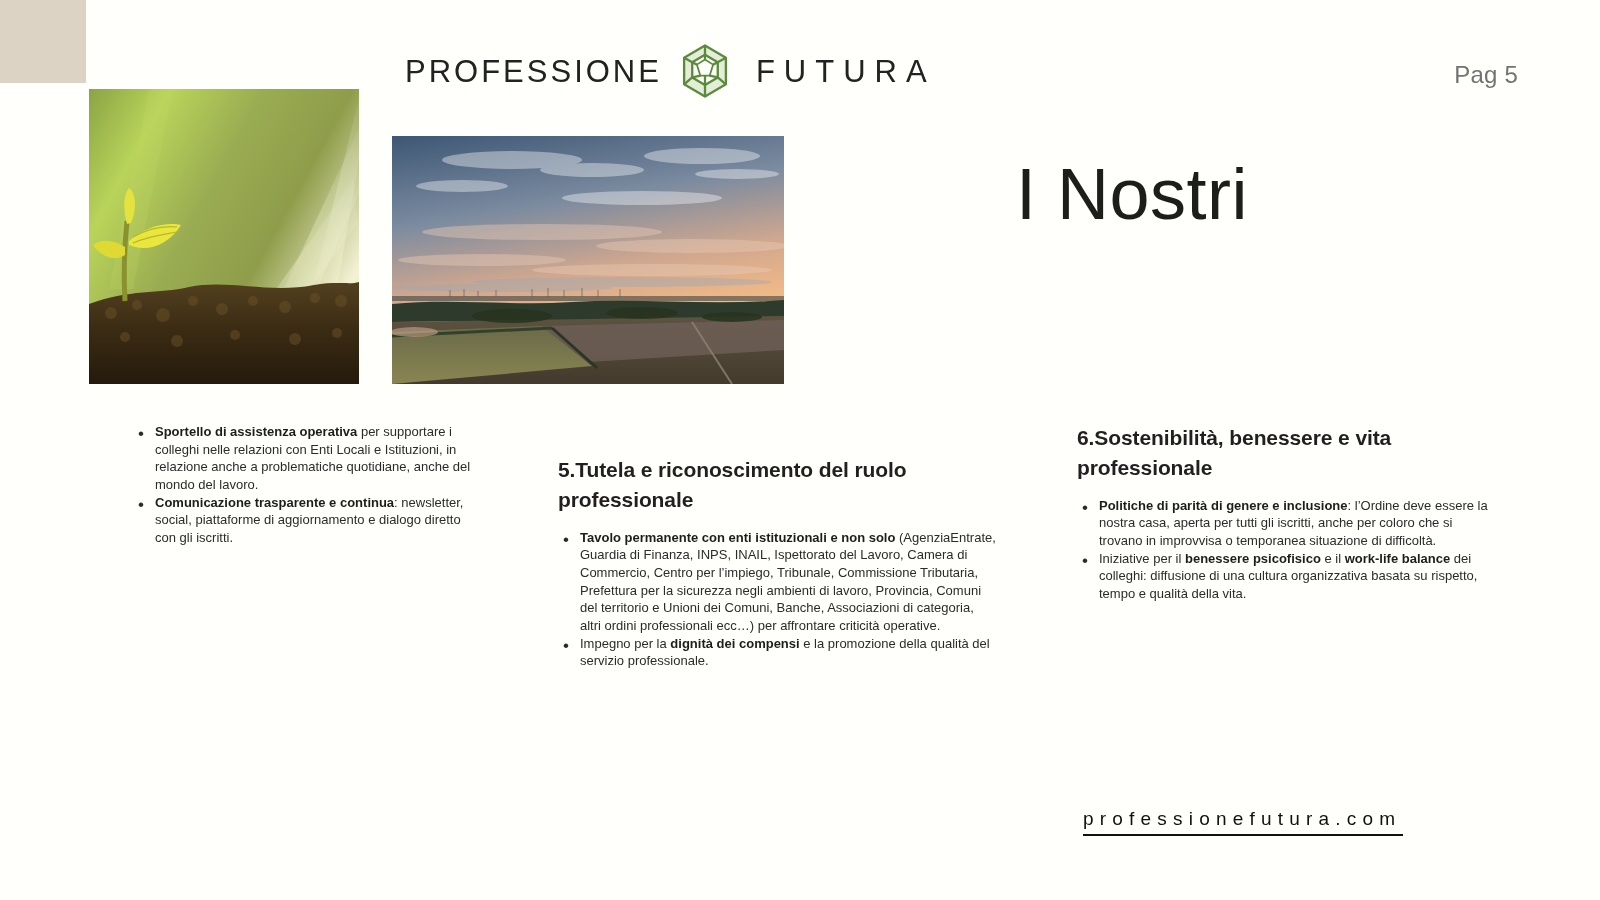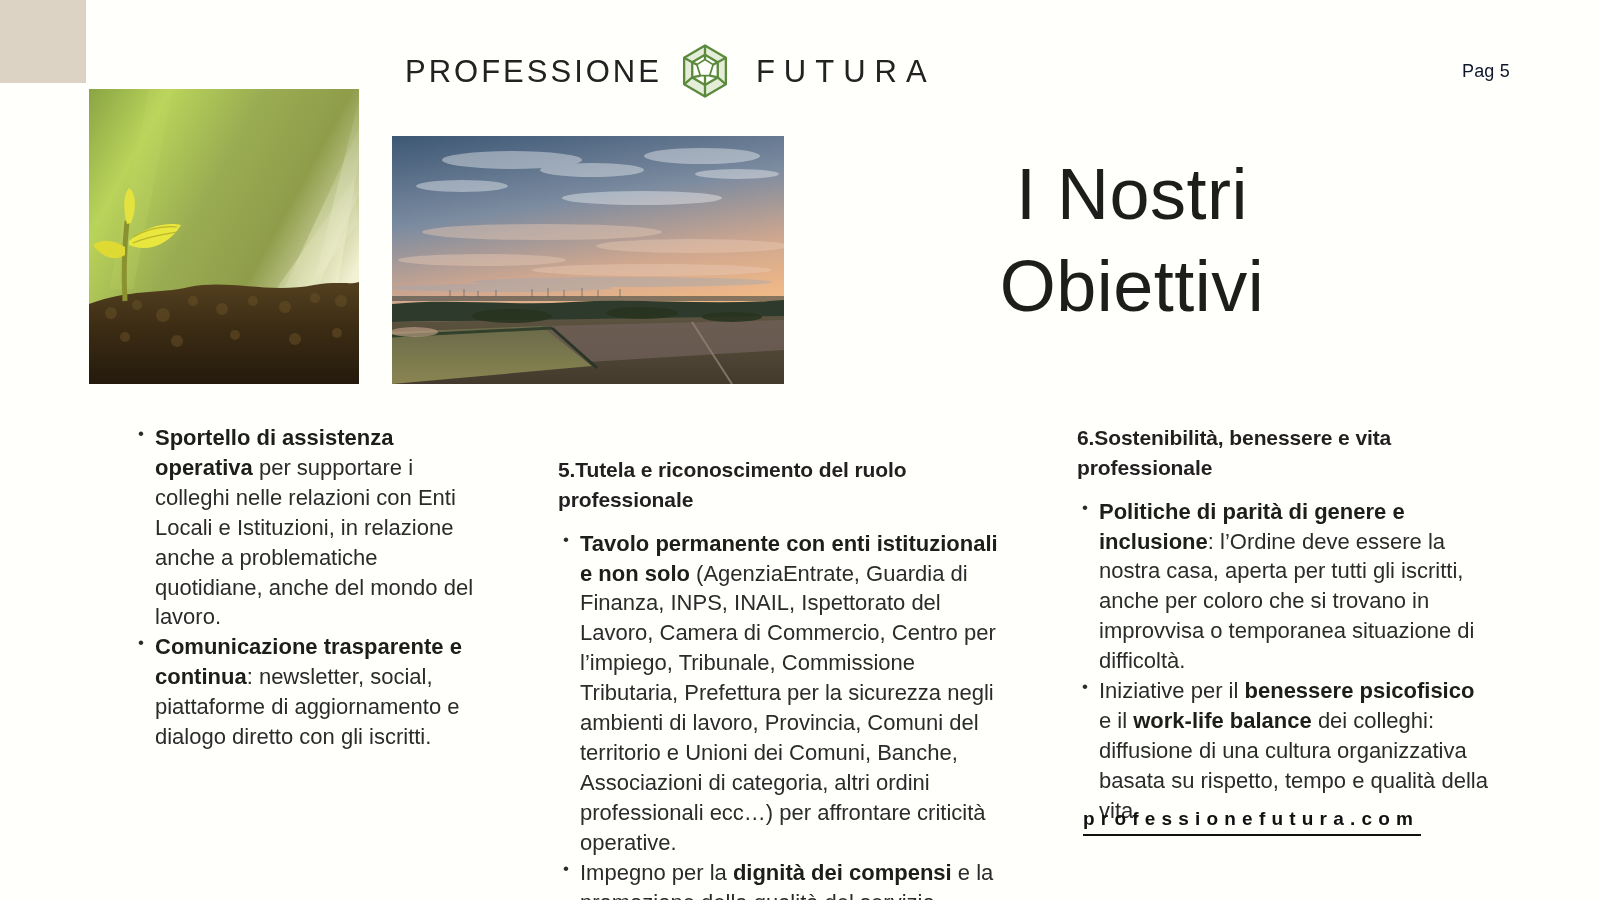--- a/index.html
+++ b/index.html
@@ -55,24 +55,24 @@
   .brand-mark {
     width: 58px;
     height: 58px;
     margin-left: 14px;
     flex: 0 0 58px;
     display: block;
   }
 
   .pagenum {
     position: absolute;
-    right: 90px;
+    right: 82px;
     top: 61px;
-    font-size: 18px;
-    color: #0f172a;
+    font-size: 24px;
+    color: #737373;
     letter-spacing: 0.2px;
   }
 
   
   .photo {
     position: absolute;
     overflow: hidden;
   }
   .photo-seedling {
     left: 89px;
@@ -127,42 +127,42 @@
     color: #231f20;
     letter-spacing: -0.1px;
   }
   .col ul {
     margin: 0;
     padding: 0 0 0 22px;
     list-style: none;
   }
   .col li {
     position: relative;
-    font-size: 22px;
+    font-size: 13px;
     line-height: 1.36;
     color: #2b2b2b;
     margin-bottom: 0px;
   }
   .col li::before {
     content: "\2022";
     position: absolute;
     left: -17px;
     top: -1px;
     font-size: 17px;
     color: #2b2b2b;
   }
   .col li b { font-weight: 700; color: #1d1d1b; }
 
   
   .site-link {
     position: absolute;
     left: 1083px;
     top: 808px;
     font-size: 19px;
-    font-weight: 700;
+    font-weight: 400;
     letter-spacing: 6.2px;
     color: #111111;
     border-bottom: 2px solid #111111;
     padding-bottom: 4px;
     padding-right: 2px;
     white-space: nowrap;
   }
 </style>
 </head>
 <body>
@@ -315,21 +315,20 @@
       <g fill="#27331f" opacity="0.85">
         <ellipse cx="120" cy="180" rx="40" ry="7"></ellipse>
         <ellipse cx="250" cy="177" rx="36" ry="6"></ellipse>
         <ellipse cx="340" cy="181" rx="30" ry="5"></ellipse>
       </g>
     </svg>
   </div>
 
   <div class="page-title">
     <span class="line">I Nostri</span>
-    <span class="line">Obiettivi</span>
   </div>
 
   <div class="columns">
     <div class="col col-1">
       <ul>
           <li><b>Sportello di assistenza operativa</b><span> per supportare i colleghi nelle relazioni con Enti Locali e Istituzioni, in relazione anche a problematiche quotidiane, anche del mondo del lavoro.</span></li>
           <li><b>Comunicazione trasparente e continua</b><span>: newsletter, social, piattaforme di aggiornamento e dialogo diretto con gli iscritti.</span></li>
         </ul>
     </div>
     <div class="col col-2">

